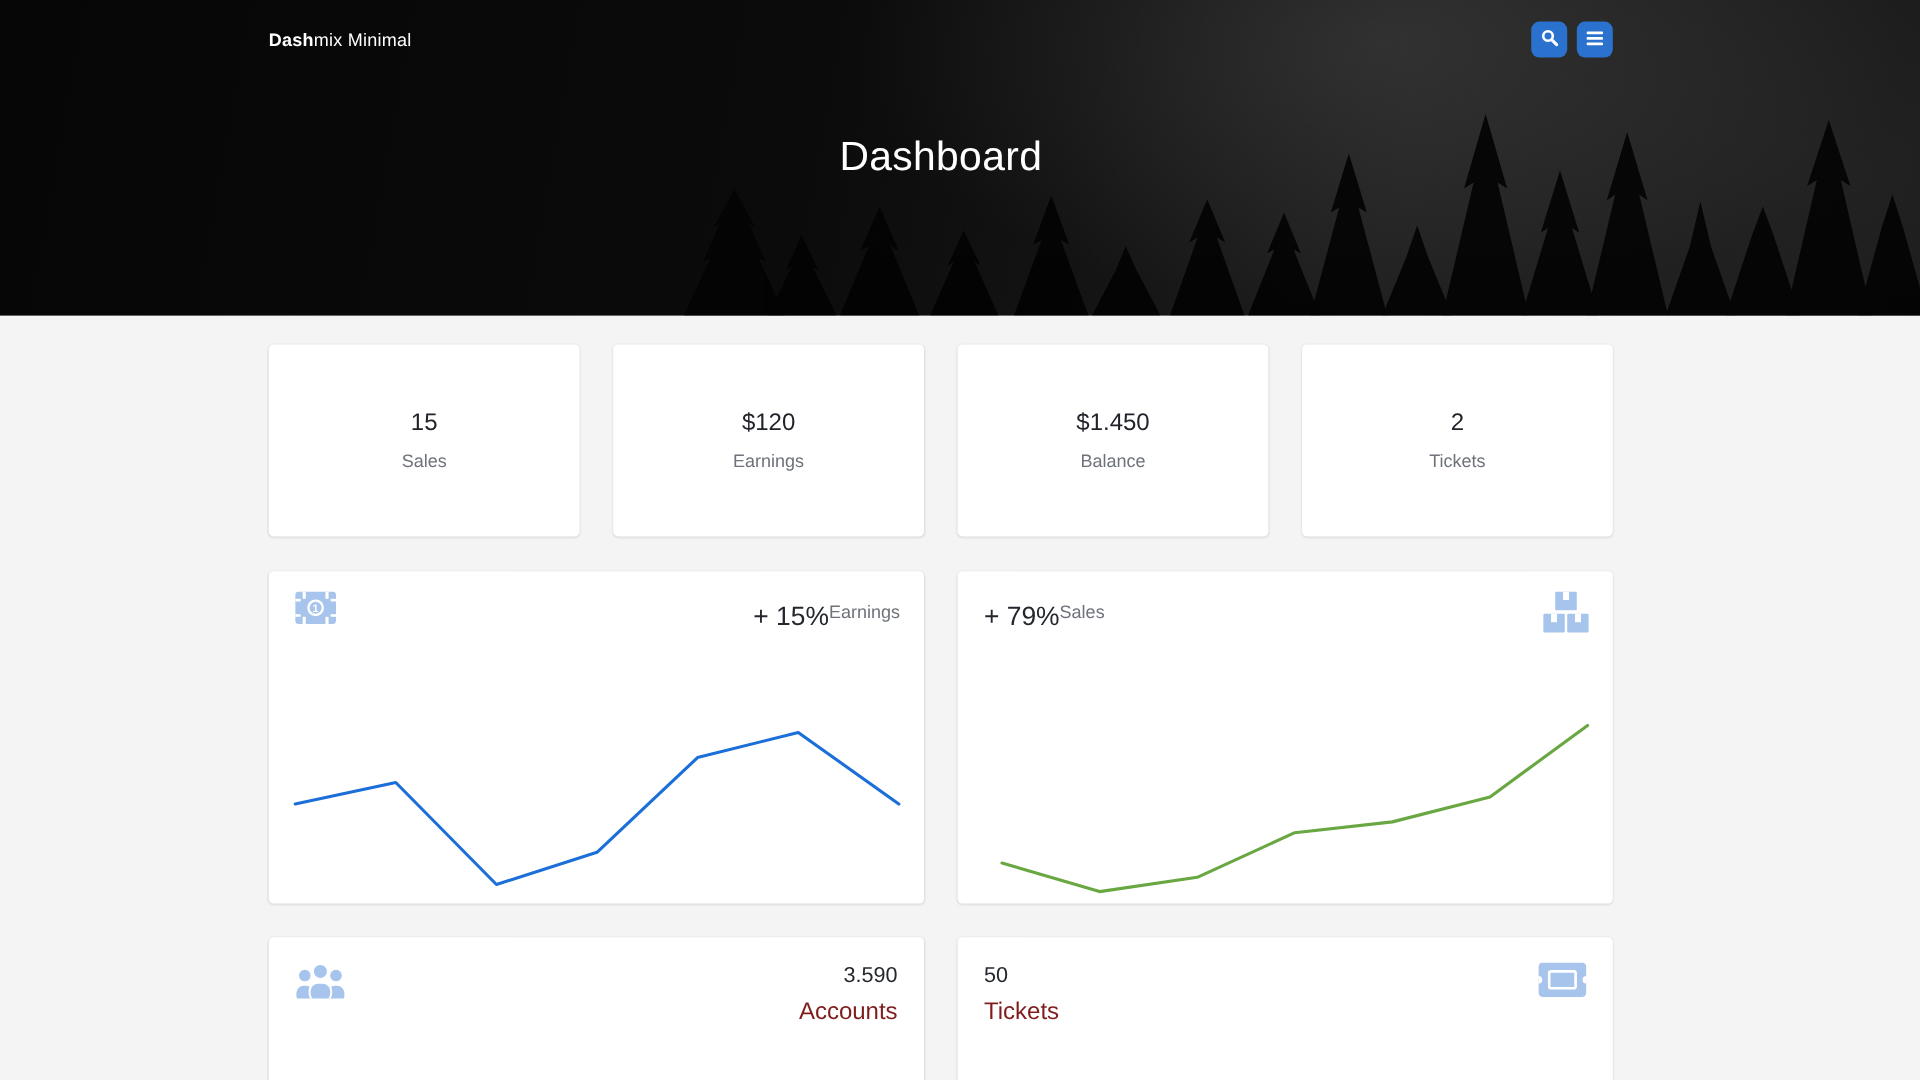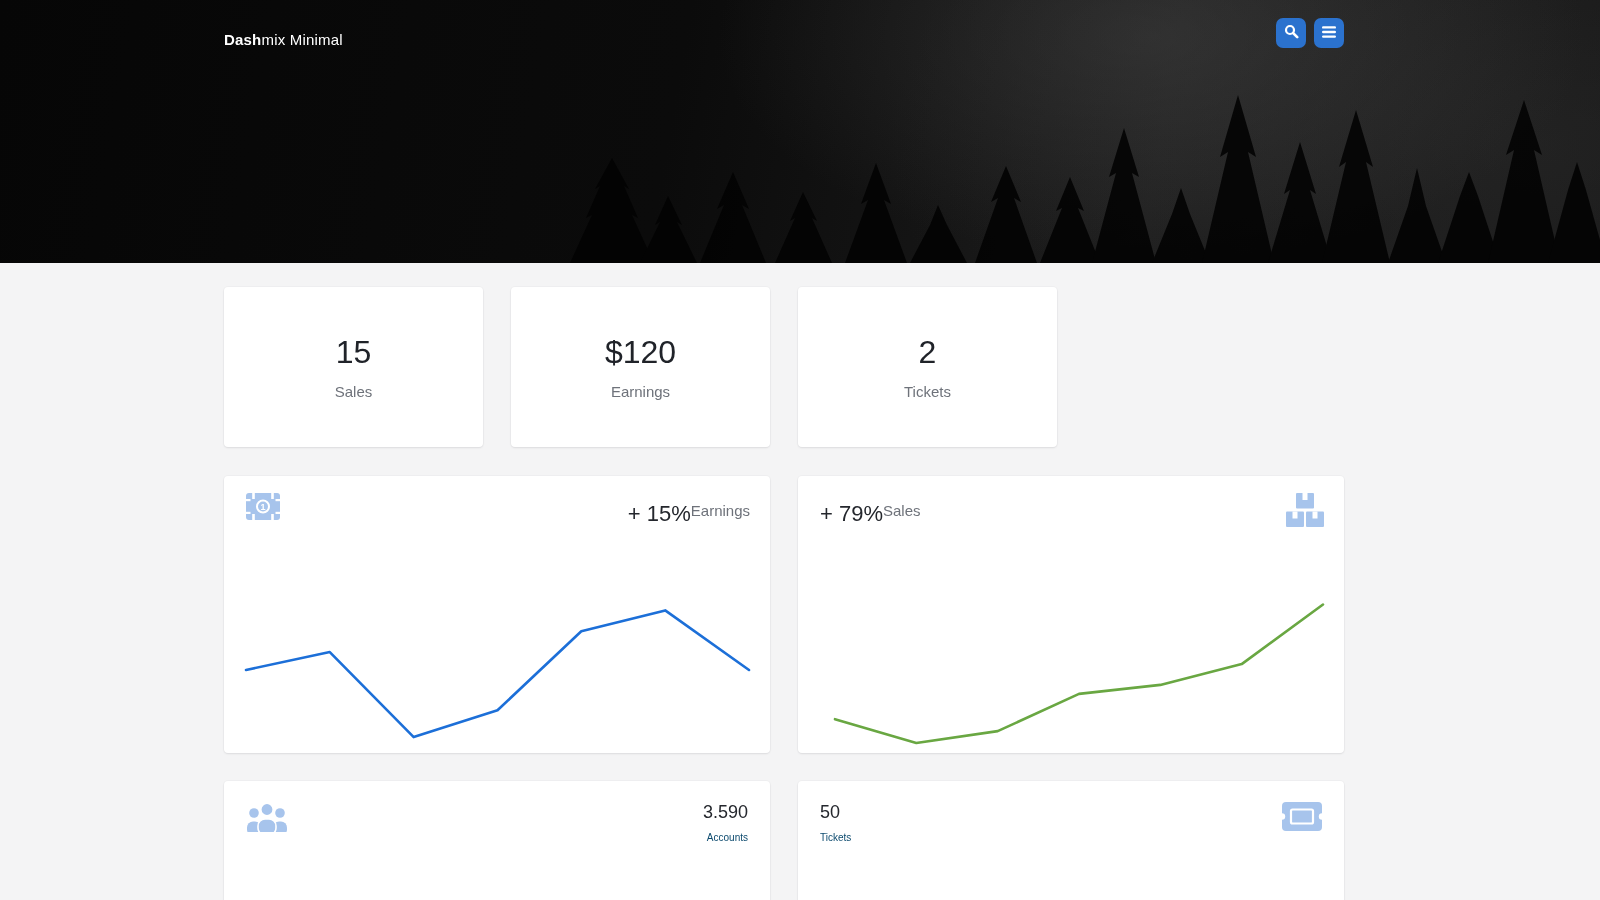--- a/index.html
+++ b/index.html
@@ -14,21 +14,21 @@
 
   
   .hero-header {
     position:relative; height:263px; width:1600px; overflow:hidden;
     background:
       radial-gradient(620px 320px at 72% 14%, rgba(78,78,78,.38), rgba(0,0,0,0) 70%),
       radial-gradient(900px 520px at 96% 55%, rgba(64,64,64,.30), rgba(0,0,0,0) 72%),
       linear-gradient(100deg, #060606 0%, #0b0b0b 42%, #1c1c1c 72%, #141414 100%);
   }
   .forest { position:absolute; left:0; bottom:0; width:1600px; height:263px; }
-  .nav { display:flex; justify-content:space-between; align-items:flex-end; padding-top:18px; position:relative; z-index:2; }
+  .nav { display:flex; justify-content:space-between; align-items:center; padding-top:18px; position:relative; z-index:2; }
   .brand { color:#fff; font-size:15px; letter-spacing:.2px; text-decoration:none; cursor:pointer; }
   .brand b { font-weight:700; }
   .nav-btns { display:flex; gap:8px; }
   .hbtn {
     width:30px; height:30px; border:0; border-radius:7px; background:#2b72ce;
     display:flex; align-items:center; justify-content:center; cursor:pointer; padding:0;
   }
   .hero { position:absolute; top:112px; left:0; width:100%; text-align:center; z-index:2; }
   .hero h1 { margin:0; color:#ffffff; font-size:34px; font-weight:400; letter-spacing:.3px; }
   .hero p  { margin:11px 0 0 0; color:#d3d3d6; font-size:17px; font-weight:400; }
@@ -36,36 +36,36 @@
   
   .row { display:grid; gap:28px; width:1120px; margin-left:224px; }
   .stats-row  { grid-template-columns:repeat(4,1fr); margin-top:24px; }
   .charts-row { grid-template-columns:1fr 1fr; margin-top:29px; }
   .bottom-row { grid-template-columns:1fr 1fr; margin-top:28px; }
   .card {
     background:#fff; border-radius:4px;
     box-shadow:0 1px 2px rgba(20,24,30,.09), 0 0 0 1px rgba(20,24,30,.02);
   }
   .stat-card { height:160px; display:flex; flex-direction:column; align-items:center; justify-content:center; }
-  .stat-value { font-size:32px; color:#202329; }
+  .stat-value { font-size:20px; color:#202329; }
   .stat-label { font-size:15px; color:#6e727a; margin-top:12px; }
 
   .chart-card { height:277px; position:relative; overflow:hidden; }
   .chart-head { position:absolute; top:17px; left:22px; right:20px; display:flex; justify-content:space-between; align-items:flex-start; z-index:2; }
   .trend-text { display:flex; flex-direction:row; }
   .trend-text.right { text-align:right; }
   .delta { font-size:22px; color:#24272d; margin-top:8px; }
   .trend-label { font-size:15px; color:#6e727a; margin-top:9px; }
   .chart-svg { position:absolute; left:0; bottom:0; width:546px; height:173px; display:block; }
 
   .mini-card { height:160px; padding:21px 22px; display:flex; justify-content:space-between; align-items:flex-start; }
   .mini-text { display:flex; flex-direction:column; }
   .mini-text.right { text-align:right; }
   .mini-value { font-size:18px; color:#24272d; }
-  .mini-label { font-size:10px; color:#0c4a6e; margin-top:9px; }
+  .mini-label { font-size:20px; color:#7f1d1d; margin-top:9px; }
   .soft-icon { color:#a7c4ec; }
 </style>
 </head>
 <body>
 
 <header class="hero-header">
   <svg class="forest" viewBox="0 0 1600 263" preserveAspectRatio="none" aria-hidden="true">
     <g fill="#030303" opacity="0.9">
       <path d="M570 263 L592 215 L586 218 L600 186 L595 189 L612 158 L629 189 L624 186 L638 218 L632 215 L654 263 Z"></path>
       <path d="M640 263 L660 222 L655 225 L668 196 L682 225 L677 222 L697 263 Z"></path>
@@ -104,34 +104,39 @@
             <svg width="14" height="14" viewBox="0 0 14 14">
                 <rect x="0" y="1.2" width="14" height="2.4" rx="1.2" fill="#fff"></rect>
                 <rect x="0" y="5.8" width="14" height="2.4" rx="1.2" fill="#fff"></rect>
                 <rect x="0" y="10.4" width="14" height="2.4" rx="1.2" fill="#fff"></rect>
               </svg>
           </span>
         </button>
       </div>
     </nav>
     <div class="hero">
+      <h1>Dashboard</h1>
     </div>
   </div>
 </header>
 
 <main>
 
   <div class="row stats-row">
     <div class="card stat-card">
       <div class="stat-value">15</div>
       <div class="stat-label">Sales</div>
     </div>
     <div class="card stat-card">
       <div class="stat-value">$120</div>
       <div class="stat-label">Earnings</div>
+    </div>
+    <div class="card stat-card">
+      <div class="stat-value">$1.450</div>
+      <div class="stat-label">Balance</div>
     </div>
     <div class="card stat-card">
       <div class="stat-value">2</div>
       <div class="stat-label">Tickets</div>
     </div>
   </div>
 
   <div class="row charts-row">
 
     <div class="card chart-card">

